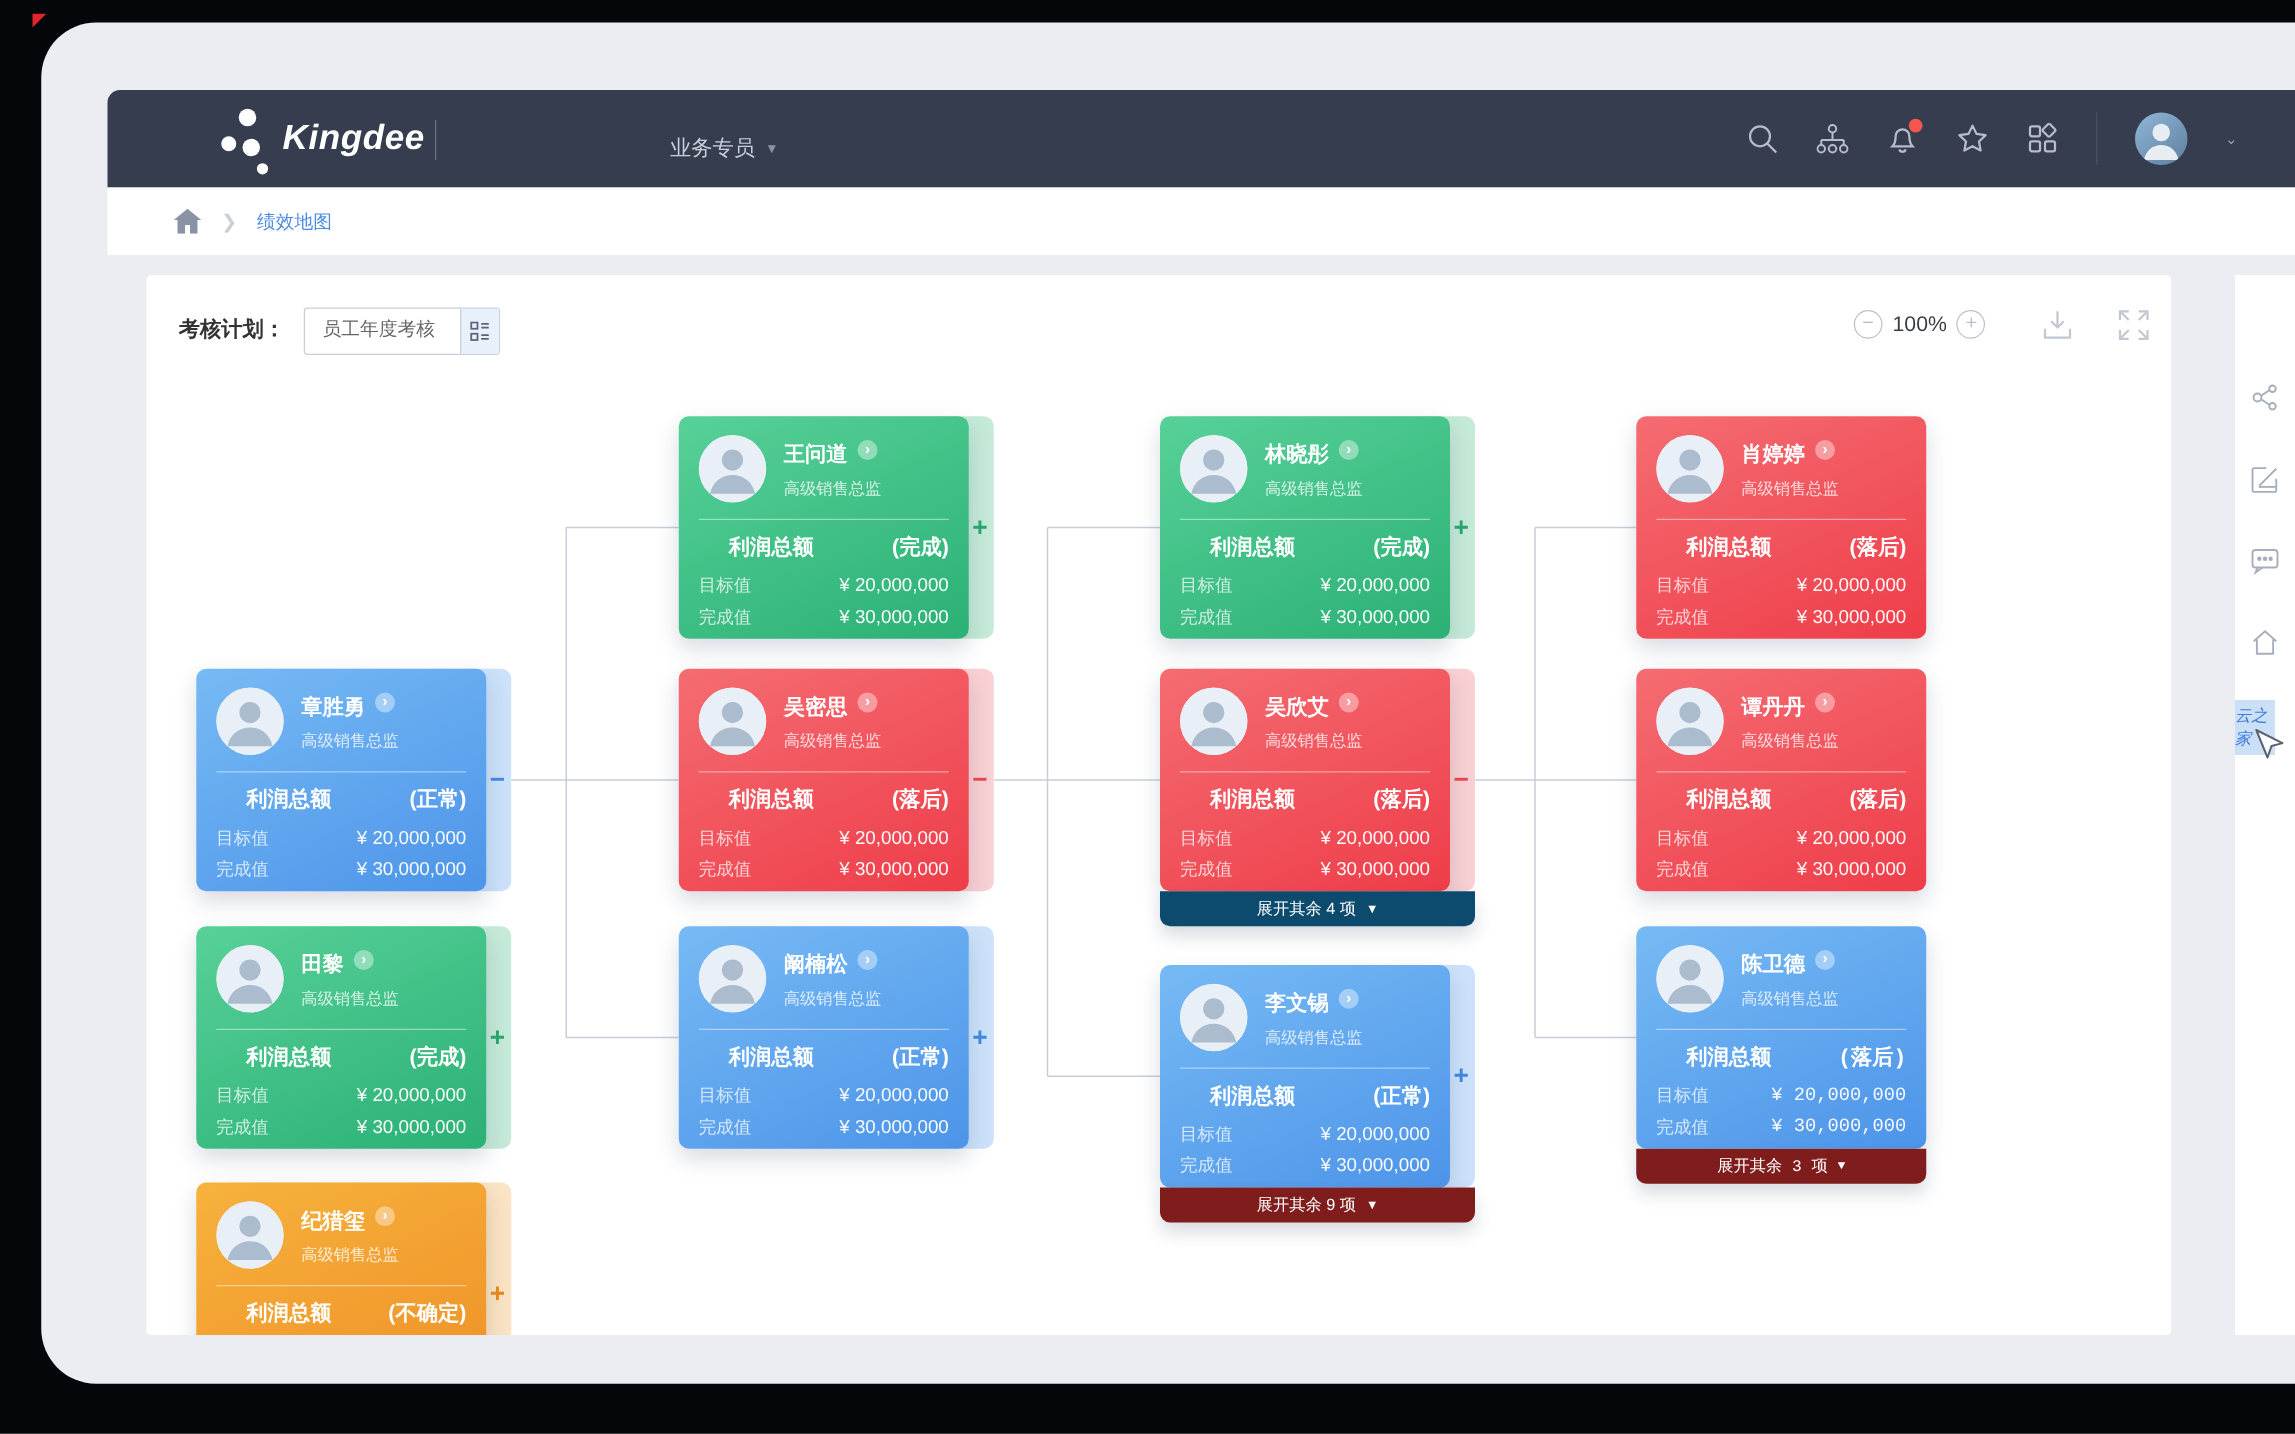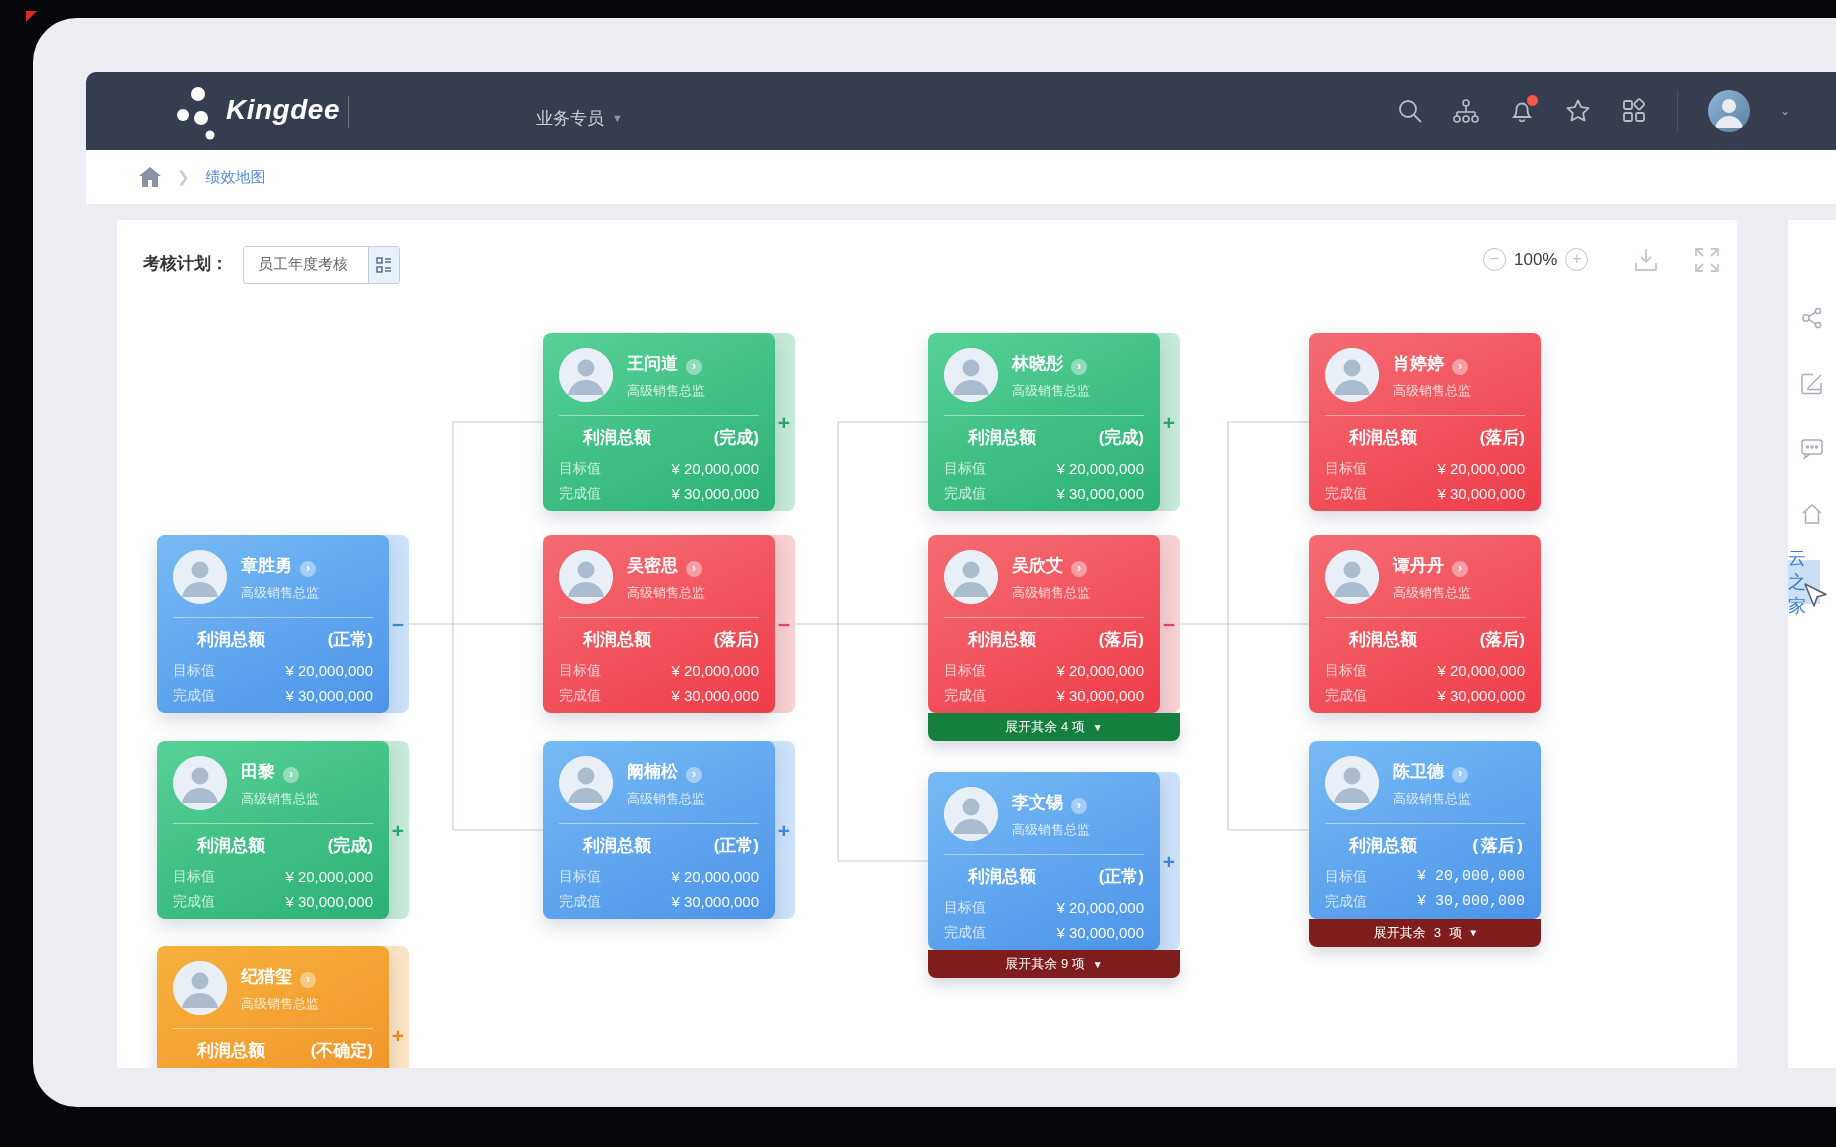--- a/index.html
+++ b/index.html
@@ -77,55 +77,55 @@
   }
   .card-footer{
     position:absolute;left:0;top:178px;height:28px;border-radius:0 0 8px 8px;z-index:2;
     color:#fff;font-size:13px;display:flex;align-items:center;justify-content:center;gap:8px;
     cursor:pointer;box-shadow:0 8px 14px rgba(46,60,96,.18);
   }
   .card-footer .caret{font-size:10px;}
   .card-head{display:flex;align-items:flex-start;padding:15px 16px 0 16px;}
   .avatar{width:54px;height:54px;border-radius:50%;overflow:hidden;flex:0 0 54px;background:#E9EFF6;}
   .head-text{margin-left:14px;padding-top:4px;}
-  .name-row{display:flex;align-items:flex-end;gap:8px;}
+  .name-row{display:flex;align-items:flex-start;gap:8px;}
   .emp-name{font-size:17px;font-weight:bold;}
   .name-more{
     width:16px;height:16px;border-radius:50%;background:rgba(255,255,255,.4);
     color:#fff;font-size:12px;font-weight:bold;line-height:15px;text-align:center;cursor:pointer;
   }
   .emp-title{font-size:13px;color:rgba(255,255,255,.78);margin-top:7px;}
   .card-divider{margin:13px 16px 0 16px;border-top:1px solid rgba(255,255,255,.45);}
   .metric-row{display:flex;justify-content:space-between;padding:10px 16px 0 16px;font-size:17px;font-weight:bold;margin-left:24px;}
   .kv-row{display:flex;justify-content:space-between;padding:0 16px;font-size:14px;}
   .kv-row.first{margin-top:11px;}
   .kv-row.second{margin-top:7px;}
   .kv-label{color:rgba(255,255,255,.75);}
   .kv-value{color:rgba(255,255,255,.95);font-size:15px;text-align:right;}
   
   .theme-green  .card-body{background:linear-gradient(155deg,#57D198,#2BB075);}
   .theme-green  .tab{background:#C5EAD8;}  .theme-green  .toggle{color:#2AA36C;}
   .theme-red    .card-body{background:linear-gradient(155deg,#F56C72,#EE3D49);}
   .theme-red    .tab{background:#F9D0D3;}  .theme-red    .toggle{color:#E4454E;}
-  .theme-red    .card-footer{background:#15803d;}
+  .theme-red    .card-footer{background:#0c4a6e;}
   .theme-blue   .card-body{background:linear-gradient(155deg,#76BAF4,#4D94E9);}
   .theme-blue   .tab{background:#CCE2FA;}  .theme-blue   .toggle{color:#3F86DF;}
   .theme-blue   .card-footer{background:#7f1d1d;}
   .theme-orange .card-body{background:linear-gradient(155deg,#F7B23D,#EE9026);}
   .theme-orange .tab{background:#FBE4C4;}  .theme-orange .toggle{color:#E8861C;}
   
   .connector-layer{position:absolute;left:0;top:0;pointer-events:none;}
   
   .side-toolbar{
     position:absolute;left:1755px;top:202px;width:48px;height:848px;background:#fff;
   }
   .side-icon{position:absolute;left:12px;cursor:pointer;}
   .yzj{
     position:absolute;left:0;top:340px;width:32px;height:44px;background:#CBDFF6;
-    color:#3B7CD8;font-size:18px;display:flex;align-items:center;justify-content:center;cursor:pointer;
+    color:#3B7CD8;font-size:13px;display:flex;align-items:center;justify-content:center;cursor:pointer;font-style:italic;
   }
   .cursor{position:absolute;left:1803px;top:583px;z-index:50;pointer-events:none;}
 </style>
 </head>
 <body>
 
 <div class="app-window">
 
   <div class="navbar">
     <svg class="logo" viewBox="0 0 46 56">

